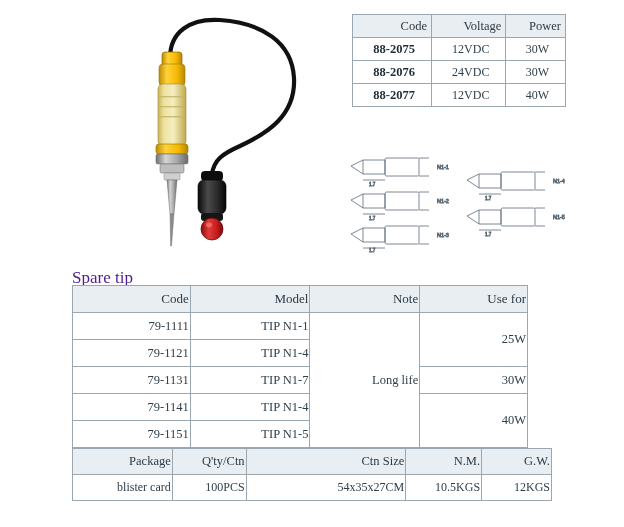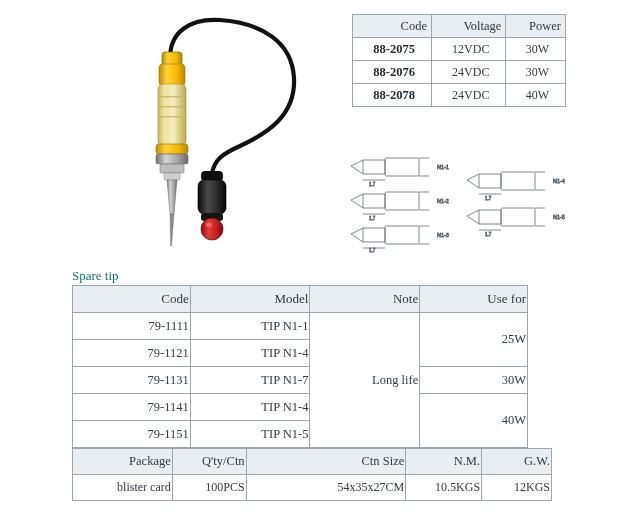--- a/index.html
+++ b/index.html
@@ -73,22 +73,22 @@
     top: 148px;
     width: 275px;
     height: 105px;
   }
 
   
   #spare-tip-label {
     position: absolute;
     left: 72px;
     top: 268px;
-    font-size: 13px;
-    color: #0f766e;
+    font-size: 17px;
+    color: #4c1d95;
   }
   #spare-table-wrap {
     position: absolute;
     left: 72px;
     top: 285px;
   }
   #spare-table {
     width: 456px;
   }
   #spare-table th {
@@ -166,22 +166,22 @@
         <td class="code">88-2075</td>
         <td>12VDC</td>
         <td>30W</td>
       </tr>
       <tr>
         <td class="code">88-2076</td>
         <td>24VDC</td>
         <td>30W</td>
       </tr>
       <tr>
-        <td class="code">88-2078</td>
-        <td>24VDC</td>
+        <td class="code">88-2077</td>
+        <td>12VDC</td>
         <td>40W</td>
       </tr>
     </tbody>
   </table>
 </div>
 
 <div id="iron-illustration">
   <svg width="270" height="250" viewBox="0 0 270 250" xmlns="http://www.w3.org/2000/svg">
     <defs>
       <linearGradient id="handleGrad" x1="0" y1="0" x2="1" y2="0">

